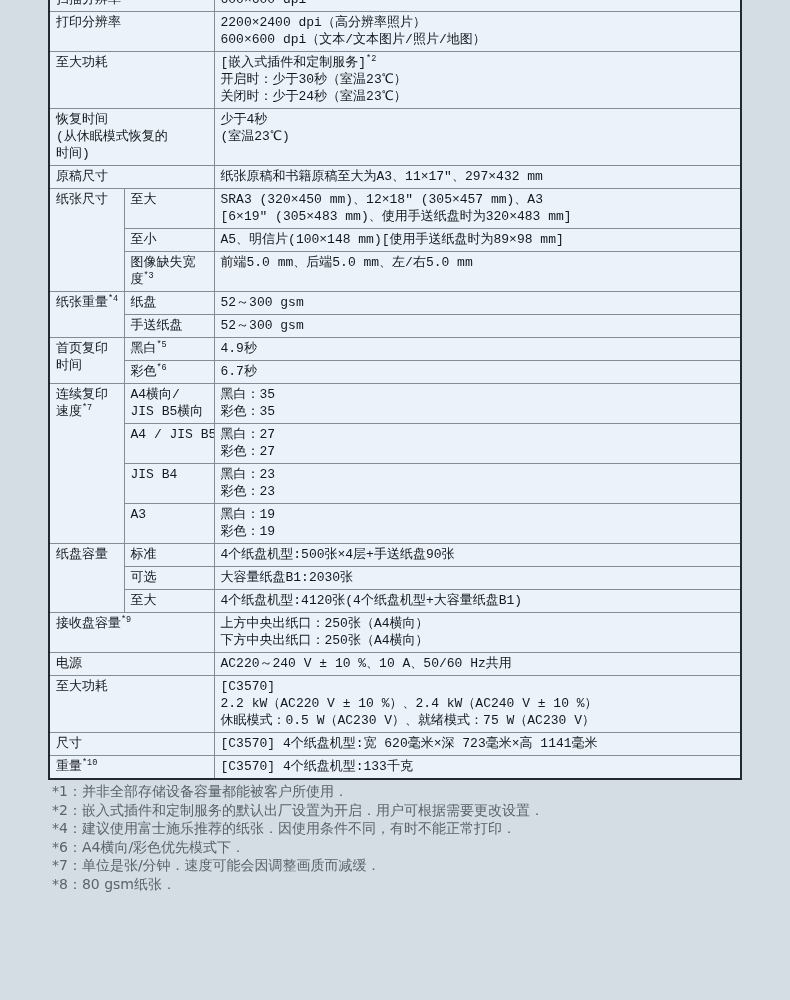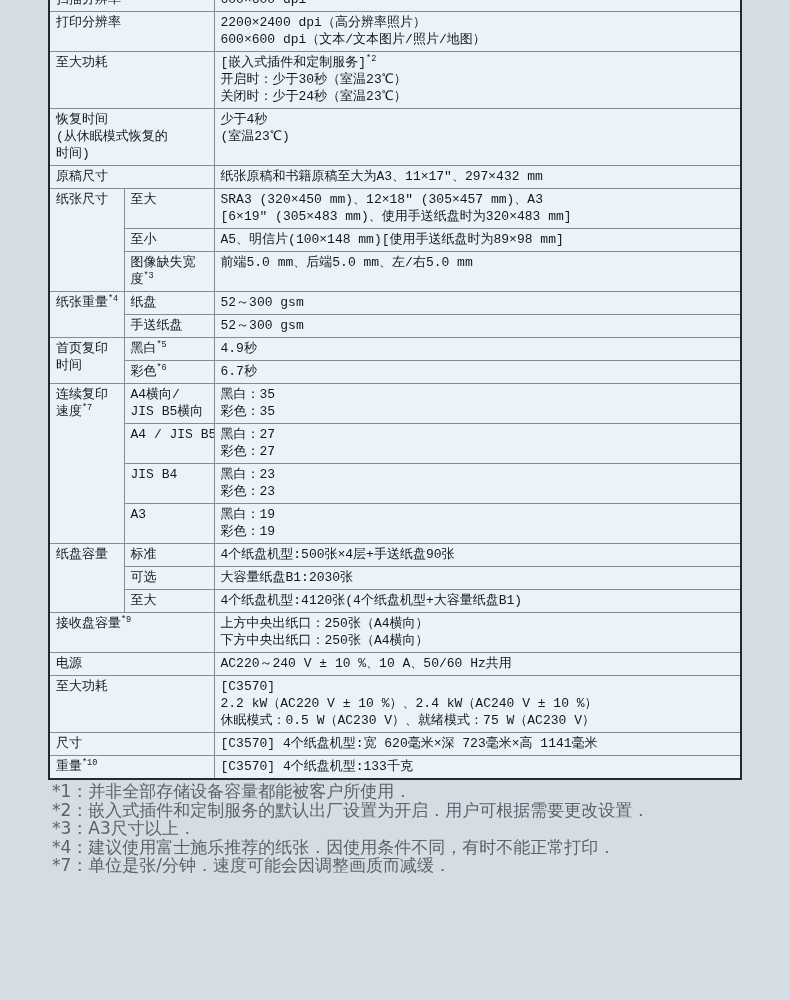--- a/index.html
+++ b/index.html
@@ -45,21 +45,21 @@
   td .ln{white-space:nowrap;}
   col.c1{width:75px;}
   col.c2{width:90px;}
   sup{font-size:8.5px;line-height:0;vertical-align:super;}
   #footnotes{
     position:absolute;
     left:52px;
     top:782px;
     width:700px;
     color:var(--fn);
-    font-size:17px;
+    font-size:14px;
   }
   .fn{
     line-height:18.5px;
     white-space:nowrap;
   }
 </style>
 </head>
 <body>
 
 <div id="table-wrap">
@@ -295,16 +295,17 @@
             <div class="ln">[C3570] 4个纸盘机型:133千克</div>
           </td>
         </tr>
       </tbody>
   </table>
 </div>
 
 <div id="footnotes">
     <div class="fn">*1：并非全部存储设备容量都能被客户所使用．</div>
     <div class="fn">*2：嵌入式插件和定制服务的默认出厂设置为开启．用户可根据需要更改设置．</div>
-    <div class="fn">*3：A3尺寸以上．</div>
     <div class="fn">*4：建议使用富士施乐推荐的纸张．因使用条件不同，有时不能正常打印．</div>
+    <div class="fn">*6：A4横向/彩色优先模式下．</div>
     <div class="fn">*7：单位是张/分钟．速度可能会因调整画质而减缓．</div>
+    <div class="fn">*8：80 gsm纸张．</div>
   </div>
 
 </body></html>

